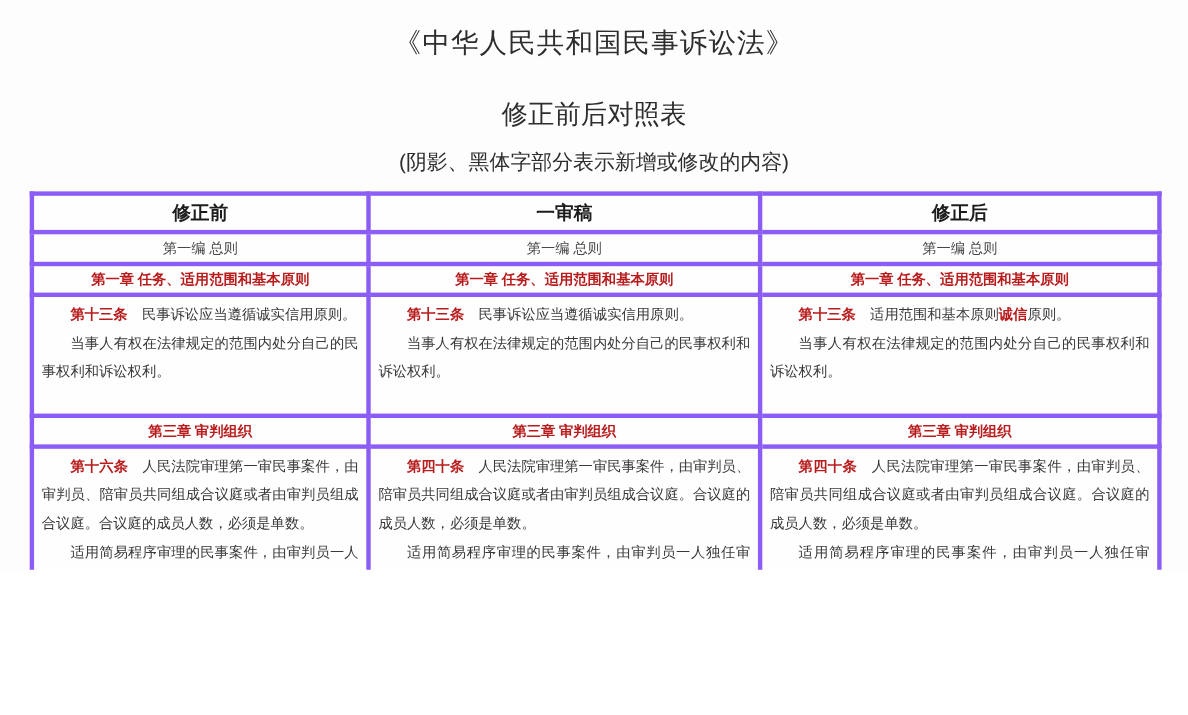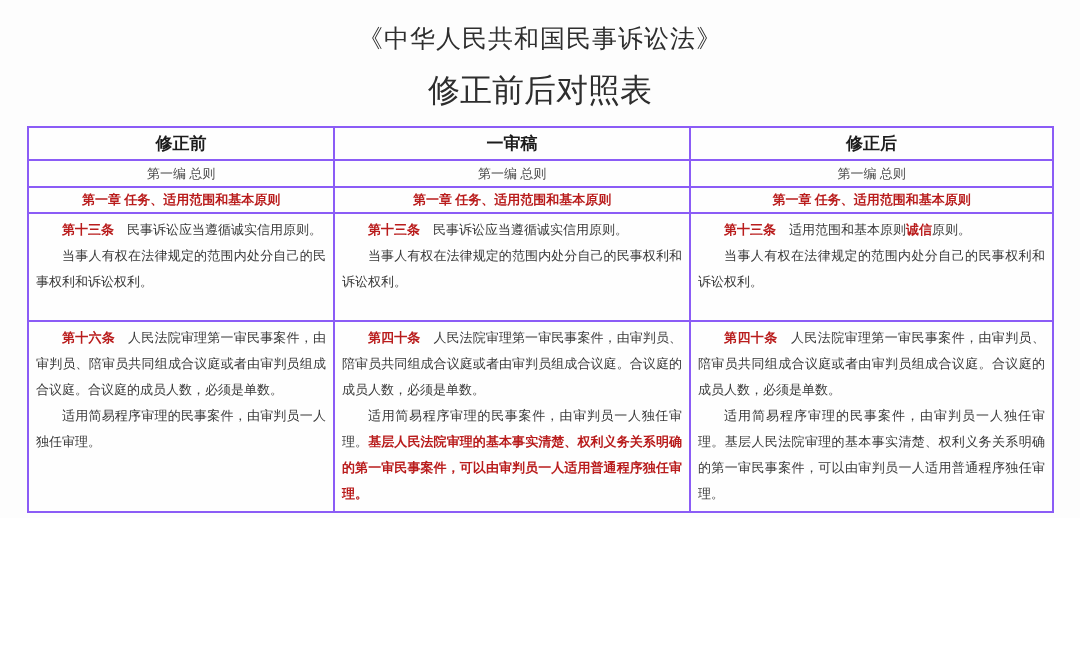--- a/index.html
+++ b/index.html
@@ -7,32 +7,32 @@
     position: relative;
     width: 1080px;
     height: 518px;
     overflow: hidden;
     background: #fdfdfd;
     font-family: "Liberation Sans", "DejaVu Sans", sans-serif;
     color: #2e2e2e;
   }
   .title-block { text-align: center; padding-top: 22px; }
   .title-main  { font-size: 25px; letter-spacing: 1px; }
-  .title-sub   { font-size: 32px; margin-top: 14px; }
+  .title-sub   { font-size: 24px; margin-top: 33px; }
   .title-note  { font-size: 19px; margin-top: 15px; }
 
   table.cmp {
     border-collapse: collapse;
     table-layout: fixed;
     width: 1025px;
     margin: 13px 0 0 27px;
     background: #fefefe;
   }
   .cmp th, .cmp td {
-    border: 2px solid #8b5cf6;
+    border: 4px solid #8b5cf6;
     overflow: hidden;
   }
   .cmp th {
     height: 29px;
     font-size: 17px;
     font-weight: 700;
     text-align: center;
     vertical-align: middle;
     color: #1c1c1c;
   }
@@ -61,20 +61,21 @@
   .para { text-indent: 2em; }
   .b { font-weight: 700; color: #b91c1c; }
 </style>
 </head>
 <body>
 
 <div class="viewport" data-name="document-page">
   <div class="title-block" data-name="title-block">
     <div class="title-main" data-name="document-title">《中华人民共和国民事诉讼法》</div>
     <div class="title-sub" data-name="document-subtitle">修正前后对照表</div>
+    <div class="title-note" data-name="legend-note">(阴影、黑体字部分表示新增或修改的内容)</div>
   </div>
 
   <table class="cmp" data-name="comparison-table">
     <colgroup>
       <col style="width:306px">
       <col style="width:356px">
       <col style="width:363px">
     </colgroup>
     <thead>
       <tr data-name="table-header-row">
@@ -113,20 +114,31 @@
           </td>
           <td data-name="table-cell">
             <div class="para" data-name="paragraph"><span data-name="amended-text-segment" class="b">第十三条</span><span data-name="text-segment">　民事诉讼应当遵循诚实信用原则。</span></div>
             <div class="para" data-name="paragraph"><span data-name="text-segment">当事人有权在法律规定的范围内处分自己的民事权利和诉讼权利。</span></div>
           </td>
           <td data-name="table-cell">
             <div class="para" data-name="paragraph"><span data-name="amended-text-segment" class="b">第十三条</span><span data-name="text-segment">　适用范围和基本原则</span><span data-name="amended-text-segment" class="b">诚信</span><span data-name="text-segment">原则。</span></div>
             <div class="para" data-name="paragraph"><span data-name="text-segment">当事人有权在法律规定的范围内处分自己的民事权利和诉讼权利。</span></div>
           </td>
         </tr>
+        <tr data-name="chapter-3-row" class="center-row">
+          <td data-name="table-cell">
+            <div class="" data-name="paragraph"><span data-name="amended-text-segment" class="b">第三章 审判组织</span></div>
+          </td>
+          <td data-name="table-cell">
+            <div class="" data-name="paragraph"><span data-name="amended-text-segment" class="b">第三章 审判组织</span></div>
+          </td>
+          <td data-name="table-cell">
+            <div class="" data-name="paragraph"><span data-name="amended-text-segment" class="b">第三章 审判组织</span></div>
+          </td>
+        </tr>
         <tr data-name="article-39-40-row">
           <td data-name="table-cell">
             <div class="para" data-name="paragraph"><span data-name="amended-text-segment" class="b">第十六条</span><span data-name="text-segment">　人民法院审理第一审民事案件，由审判员、陪审员共同组成合议庭或者由审判员组成合议庭。合议庭的成员人数，必须是单数。</span></div>
             <div class="para" data-name="paragraph"><span data-name="text-segment">适用简易程序审理的民事案件，由审判员一人独任审理。</span></div>
           </td>
           <td data-name="table-cell">
             <div class="para" data-name="paragraph"><span data-name="amended-text-segment" class="b">第四十条</span><span data-name="text-segment">　人民法院审理第一审民事案件，由审判员、陪审员共同组成合议庭或者由审判员组成合议庭。合议庭的成员人数，必须是单数。</span></div>
             <div class="para" data-name="paragraph"><span data-name="text-segment">适用简易程序审理的民事案件，由审判员一人独任审理。</span><span data-name="amended-text-segment" class="b">基层人民法院审理的基本事实清楚、权利义务关系明确的第一审民事案件，可以由审判员一人适用普通程序独任审理。</span></div>
           </td>
           <td data-name="table-cell">

